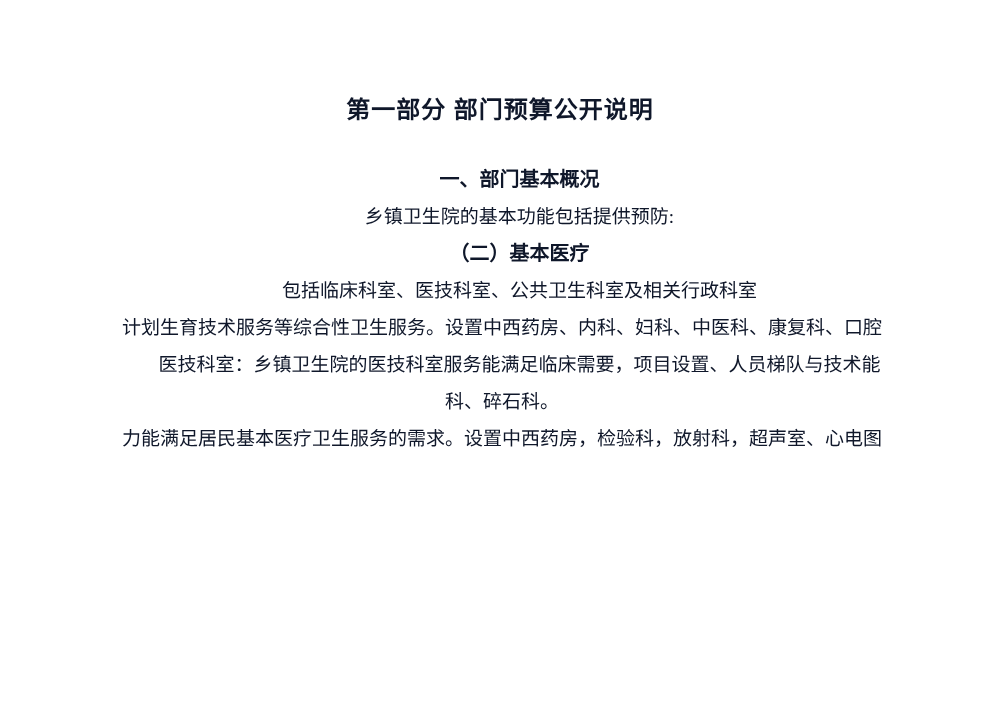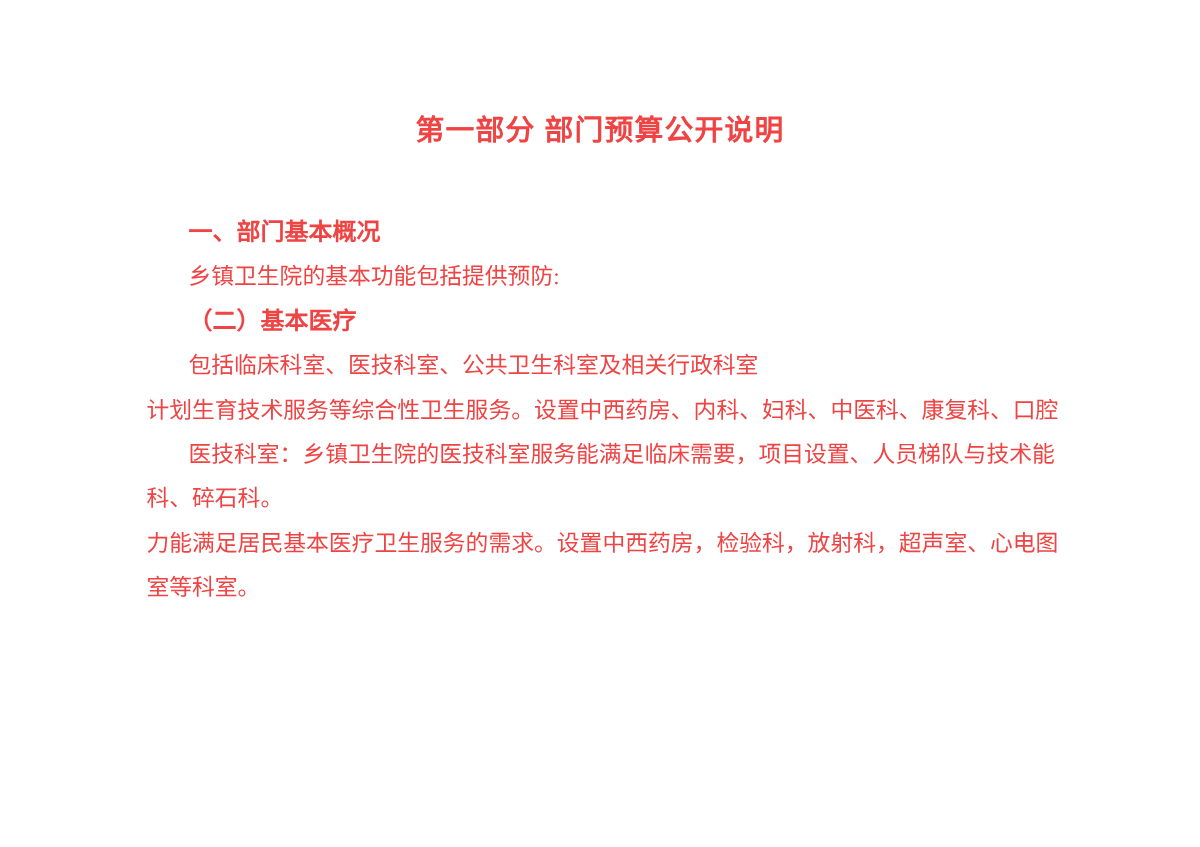--- a/index.html
+++ b/index.html
@@ -20,51 +20,51 @@
     height: 36px;
     line-height: 36px;
     text-align: center;
     font-family: "Liberation Sans", sans-serif;
     font-weight: 700;
     font-size: 24px;
     letter-spacing: 1px;
     white-space: nowrap;
   }
   .content {
-    margin: 48px 118px 0 122px;
+    margin: 33px 118px 0 122px;
     font-family: "Liberation Serif", serif;
     font-size: 19px;
+    text-align: center;
   }
   .line {
     height: 37px;
     line-height: 37px;
     white-space: nowrap;
     overflow: visible;
   }
   .line.heading {
     font-family: "Liberation Sans", sans-serif;
     font-weight: 700;
     font-size: 20px;
   }
   .line.indent {
     padding-left: 35px;
   }
 </style>
 </head>
 <body>
 
-<div class="page" style="background: rgb(255, 255, 255); color: #ef4444;">
+<div class="page" style="background: rgb(255, 255, 255); color: #0f172a;">
 
   <div class="doc-title">第一部分 部门预算公开说明</div>
 
   <div class="content">
     <div class="line heading indent">一、部门基本概况</div>
     <div class="line indent">乡镇卫生院的基本功能包括提供预防:</div>
     <div class="line heading indent">（二）基本医疗</div>
     <div class="line indent">包括临床科室、医技科室、公共卫生科室及相关行政科室</div>
     <div class="line">计划生育技术服务等综合性卫生服务。设置中西药房、内科、妇科、中医科、康复科、口腔</div>
     <div class="line indent">医技科室：乡镇卫生院的医技科室服务能满足临床需要，项目设置、人员梯队与技术能</div>
     <div class="line">科、碎石科。</div>
     <div class="line">力能满足居民基本医疗卫生服务的需求。设置中西药房，检验科，放射科，超声室、心电图</div>
-    <div class="line">室等科室。</div>
   </div>
 
 </div>
 
 </body></html>

